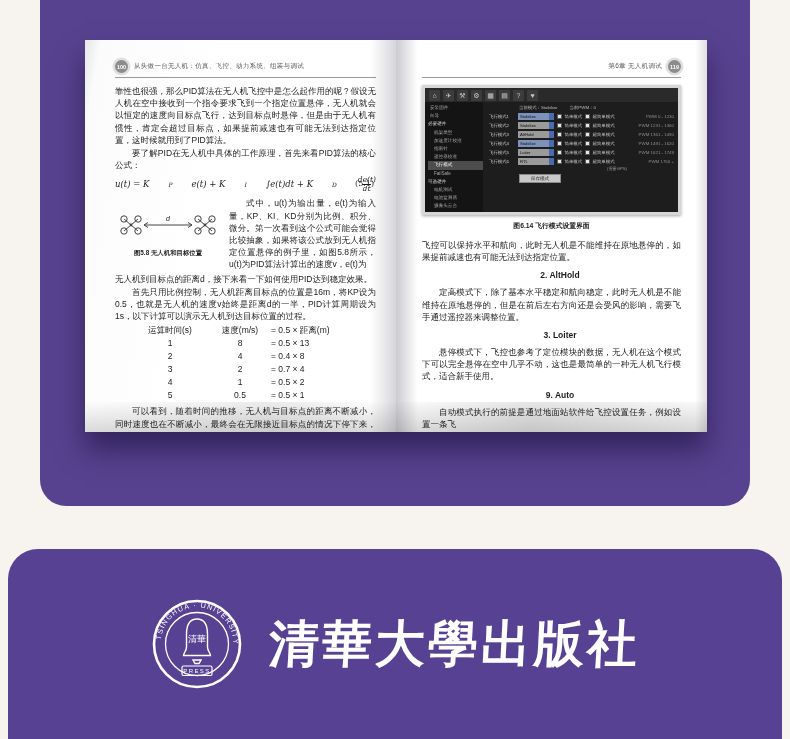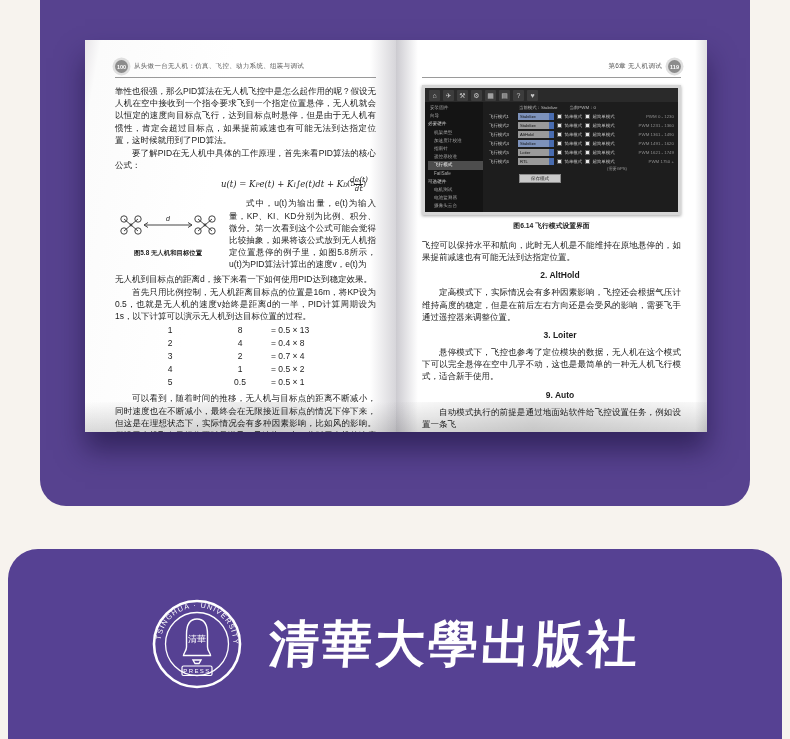--- a/index.html
+++ b/index.html
@@ -34,23 +34,23 @@
     padding-bottom:4px; margin-bottom:7px; }
   .hdr-right { justify-content:flex-end; }
   .badge { width:13px; height:13px; border-radius:50%; background:#8c8c8c; color:#fff;
     font-size:5.5px; font-weight:bold; display:flex; align-items:center; justify-content:center;
     box-shadow:0 0 0 2.5px #dfdfdf; flex:0 0 auto; }
   .hdr-title { font-size:6.5px; color:#555; letter-spacing:.3px; white-space:nowrap; overflow:hidden; }
 
   .bt { font-size:8.5px; line-height:12.2px; color:#1c1c1c; text-align:justify; margin-bottom:1px; }
   .ind { text-indent:2em; }
 
-  .formula { position:relative; display:flex; justify-content:flex-end; align-items:center;
+  .formula { position:relative; display:flex; justify-content:space-between; align-items:center;
     font-family:"DejaVu Serif", serif; font-style:italic; font-size:8.5px; color:#1c1c1c;
-    margin:4px 8px 4px 0; height:18px; }
+    margin:4px 0 4px 0; height:18px; }
   .formula sub { font-size:6px; font-style:italic; }
   .frac { display:inline-flex; flex-direction:column; align-items:center; margin-left:2px;
     font-size:7.5px; line-height:8px; vertical-align:middle; }
   .frac .den { border-top:.8px solid #1c1c1c;font-family:Liberation Mono, monospace; }
   .eqno { position:absolute; right:2px; top:4px; font-style:normal; font-size:8px; }
 
   .figrow { display:flex; gap:8px; align-items:flex-start; margin:2px 0 1px 0; }
   .fig58 { width:106px; flex:0 0 auto; text-align:center; padding-top:10px; }
   .figcap { font-size:6.4px; font-weight:bold; color:#1c1c1c; margin-top:2px; }
   .figtext { flex:1; }
@@ -156,20 +156,25 @@
             </svg>
             <div class="figcap">图5.8  无人机和目标位置</div>
           </div>
           <p class="bt ind figtext">式中，u(t)为输出量，e(t)为输入量，KP、KI、KD分别为比例、积分、微分。第一次看到这个公式可能会觉得比较抽象，如果将该公式放到无人机指定位置悬停的例子里，如图5.8所示，u(t)为PID算法计算出的速度v，e(t)为</p>
         </div>
 
         <p class="bt">无人机到目标点的距离d，接下来看一下如何使用PID达到稳定效果。</p>
         <p class="bt ind">首先只用比例控制，无人机距离目标点的位置是16m，将KP设为0.5，也就是无人机的速度v始终是距离d的一半，PID计算周期设为1s，以下计算可以演示无人机到达目标位置的过程。</p>
 
         <div class="ktable">
+          <div class="krow">
+            <span>运算时间(s)</span>
+            <span>速度(m/s)</span>
+            <span>=  0.5 × 距离(m)</span>
+          </div>
           <div class="krow">
             <span>1</span>
             <span>8</span>
             <span>=  0.5 × 13</span>
           </div>
           <div class="krow">
             <span>2</span>
             <span>4</span>
             <span>=  0.4 × 8</span>
           </div>
@@ -313,21 +318,21 @@
                 <div class="mp-save">保存模式</div>
               </div>
             </div>
           </div>
         </div>
         <div class="mp-cap">图6.14  飞行模式设置界面</div>
 
         <p class="bt">飞控可以保持水平和航向，此时无人机是不能维持在原地悬停的，如果提前减速也有可能无法到达指定位置。</p>
 
         <div class="sec-h">2. AltHold</div>
-        <p class="bt ind">定高模式下，实际情况会有多种因素影响，飞控还会根据气压计维持高度的稳定，但是在前后左右方向还是会受风的影响，需要飞手通过遥控器来调整位置。</p>
+        <p class="bt ind">定高模式下，除了基本水平稳定和航向稳定，此时无人机是不能维持在原地悬停的，但是在前后左右方向还是会受风的影响，需要飞手通过遥控器来调整位置。</p>
 
         <div class="sec-h">3. Loiter</div>
         <p class="bt ind">悬停模式下，飞控也参考了定位模块的数据，无人机在这个模式下可以完全悬停在空中几乎不动，这也是最简单的一种无人机飞行模式，适合新手使用。</p>
 
         <div class="sec-h">9. Auto</div>
         <p class="bt ind">自动模式执行的前提是通过地面站软件给飞控设置任务，例如设置一条飞</p>
       </div>
       <div class="spine-shade-r"></div>
       <div class="edge-shade-r"></div>
     </div>

